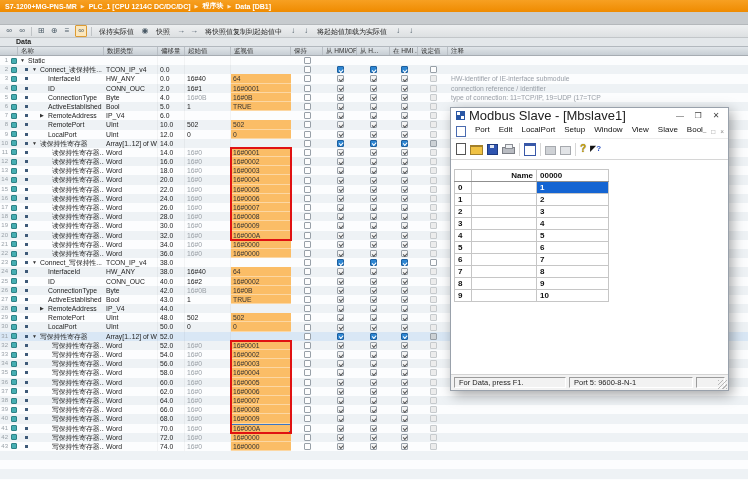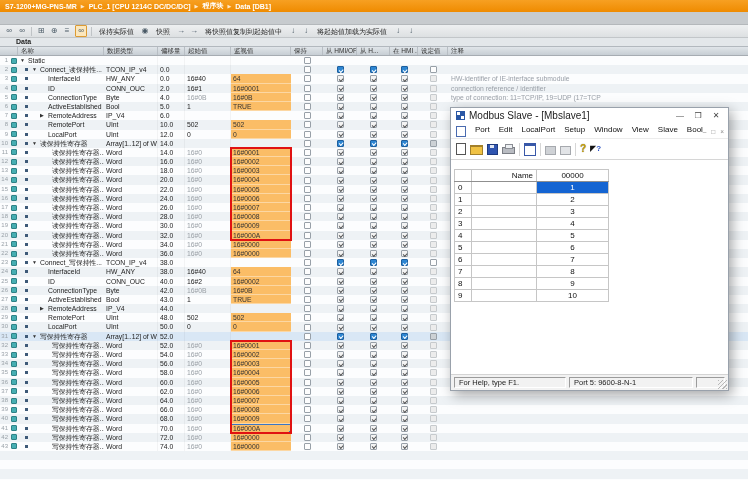--- a/index.html
+++ b/index.html
@@ -55,21 +55,21 @@
   
   .redbox{position:absolute;left:230px;width:62px;height:94px;border:2px solid #e01212;box-sizing:border-box;z-index:6;}
   #cellcursor{position:absolute;left:231px;top:424px;width:60px;height:9px;border:1px solid #3a76c4;box-sizing:border-box;z-index:4;}
   #cellcursor::after{content:"";position:absolute;right:-2px;bottom:-2px;width:3px;height:3px;background:#3a76c4;}
   
   #modbus{position:absolute;left:450px;top:107px;width:279px;height:284px;background:#fff;border:1px solid #99a1ab;
     box-shadow:3px 4px 12px rgba(0,0,0,0.35);z-index:10;box-sizing:border-box;display:flex;flex-direction:column;font-size:8px;color:#111;}
   .mb-title{height:15px;display:flex;align-items:center;gap:4px;padding:0 5px;flex:0 0 auto;}
   .mb-logo{width:9px;height:9px;background:#2a57a5;position:relative;flex:0 0 auto;}
   .mb-logo::after{content:"";position:absolute;left:1px;top:1px;width:3px;height:3px;background:#fff;box-shadow:4px 4px 0 #fff;}
-  .mb-ttl{flex:1;font-size:10px;color:#222;overflow:hidden;white-space:nowrap;}
+  .mb-ttl{flex:1;font-size:13px;color:#222;overflow:hidden;white-space:nowrap;}
   .wbtn{width:14px;text-align:center;font-size:8px;color:#444;line-height:13px;}
   .mb-menu{position:relative;display:flex;flex-wrap:wrap;column-gap:9px;row-gap:0;padding:1px 5px;line-height:12px;
     border-bottom:1px solid #ececec;flex:0 0 auto;font-size:8px;}
   .mdoc{width:8px;height:9px;border:1px solid #4a6bb0;background:#fff;margin-top:2px;}
   .mdi-ctl{position:absolute;right:4px;bottom:1px;display:flex;gap:5px;color:#8a8a8a;font-size:6.5px;line-height:10px;}
   .mb-tools{height:20px;display:flex;align-items:center;gap:4px;padding:0 5px;border-bottom:1px solid #d6d6d6;flex:0 0 auto;}
   .msep{width:1px;height:13px;background:#d6d6d6;}
   .mi{display:inline-block;}
   .mi-new{width:8px;height:10px;background:#fff;border:1px solid #555;}
   .mi-open{width:11px;height:7px;background:#f0c244;border:1px solid #a3802a;border-top-width:2px;margin-top:2px;}
@@ -78,25 +78,25 @@
   .mi-print{width:11px;height:5px;background:#b9bcc2;border:1px solid #7b7e85;margin-top:3px;position:relative;}
   .mi-print::after{content:"";position:absolute;left:2px;top:-4px;width:6px;height:3px;background:#eceff2;border:1px solid #8a8d94;}
   .mi-dispwin{width:10px;height:9px;background:#fff;border:1px solid #3858a8;border-top-width:3px;}
   .mi-dev{width:9px;height:7px;background:#cfd2d6;border:1px solid #a6a9ae;margin-top:2px;}
   .mi-q{font-size:10px;font-weight:bold;color:#caa307;text-shadow:0 0 1px #555;line-height:18px;}
   .mi-ctx{font-size:8px;font-weight:bold;color:#111;line-height:18px;}
   .mi-ctx b{color:#2a50c0;}
   .mb-info{height:13px;line-height:13px;padding:0 4px;font-size:8px;border-bottom:1px solid #f2f2f2;flex:0 0 auto;color:#000;}
   .mb-client{flex:1;position:relative;background:#fff;}
   .mgrid{position:absolute;left:3px;top:9px;border-collapse:collapse;font-size:8px;}
-  .mgrid td,.mgrid th{border:1px solid #c6c6c6;height:12px;padding:0 3px;font-weight:normal;box-sizing:border-box;overflow:hidden;white-space:nowrap;}
+  .mgrid td,.mgrid th{border:1px solid #c6c6c6;height:12px;padding:0 3px;font-weight:bold;box-sizing:border-box;overflow:hidden;white-space:nowrap;}
   .mgrid th{border-bottom:1px solid #8f8f8f;}
   .col-rh{width:17px;text-align:left;}
   .col-nm{width:65px;text-align:right;}
-  .col-v{width:72px;text-align:center;}
+  .col-v{width:72px;text-align:left;}
   .mgrid td.selcell{background:#1464d2;color:#fff;}
   .mb-status{height:15px;display:flex;align-items:center;gap:3px;background:#f2f2f2;border-top:1px solid #d4d4d4;
     padding:0 3px;flex:0 0 auto;font-size:7.5px;color:#222;position:relative;}
   .sp{height:11px;line-height:10px;padding:0 4px;box-sizing:border-box;background:#f2f2f2;
     border:1px solid;border-color:#9b9b9b #ffffff #ffffff #9b9b9b;overflow:hidden;white-space:nowrap;}
   .sp1{width:112px;}.sp2{width:124px;}.spfill{flex:1;}
   .grip{position:absolute;right:1px;bottom:1px;width:9px;height:9px;
     background:repeating-linear-gradient(135deg,#b8b8b8 0 1px,transparent 1px 3px);}
 </style>
 </head>
@@ -1409,18 +1409,18 @@
           </tr>
           <tr>
             <td class="col-rh">9</td>
             <td class="col-nm"></td>
             <td class="col-v">10</td>
           </tr>
         </tbody>
     </table>
   </div>
   <div class="mb-status">
-    <span class="sp sp1">For Help, type F1.</span>
+    <span class="sp sp1">For Data, press F1.</span>
     <span class="sp sp2">Port 5: 9600-8-N-1</span>
     <span class="sp spfill"></span>
     <span class="grip"></span>
   </div>
 </div>
 
 </body></html>

